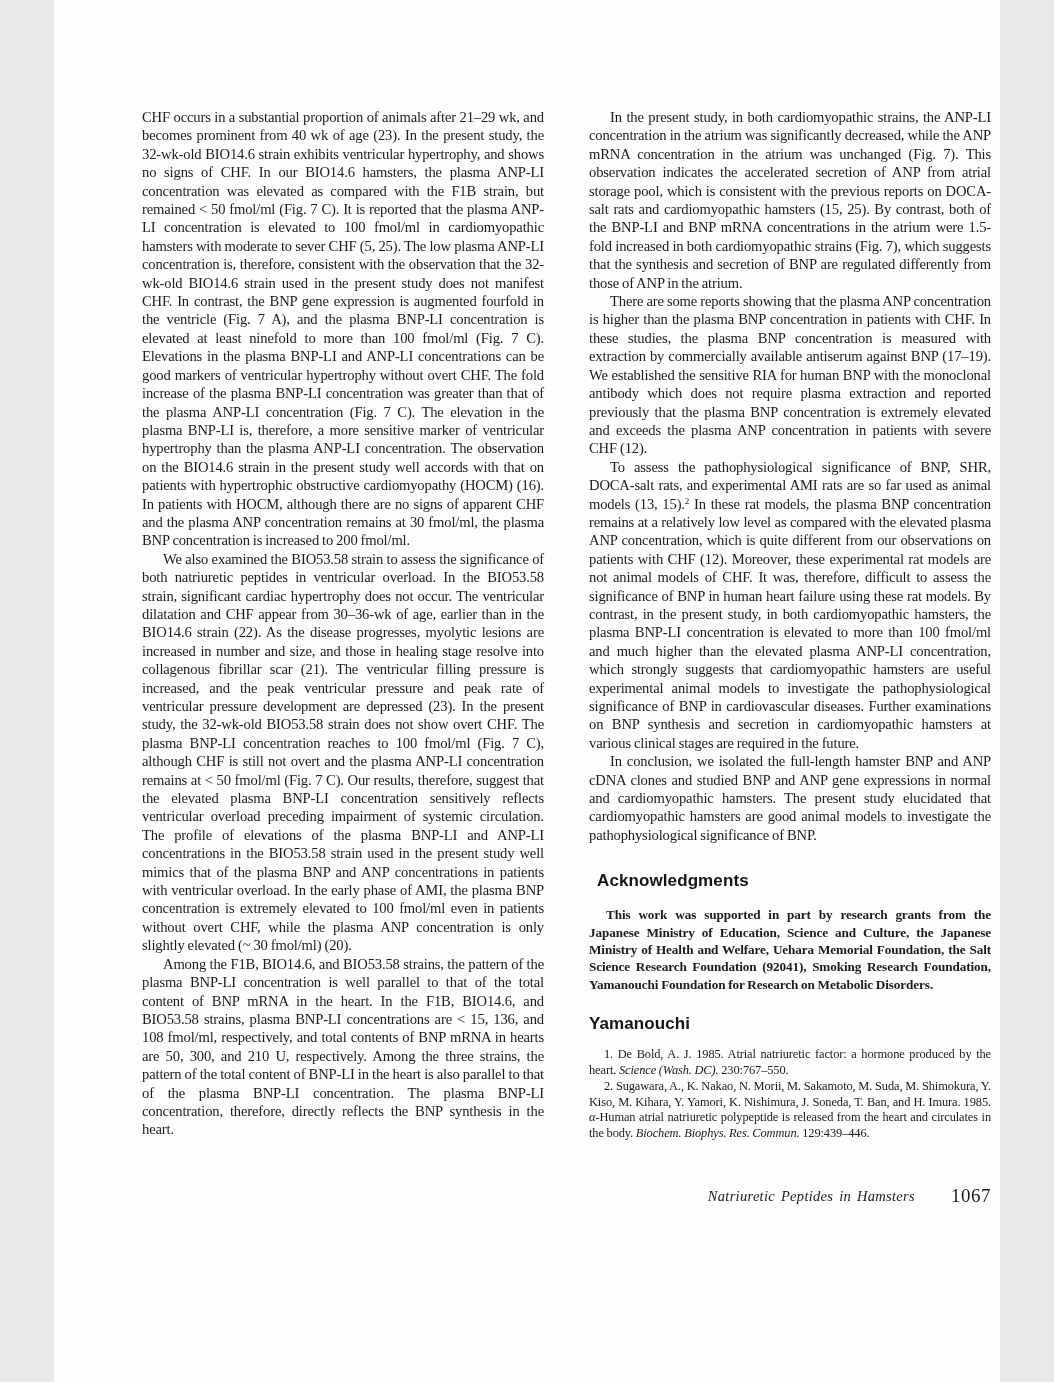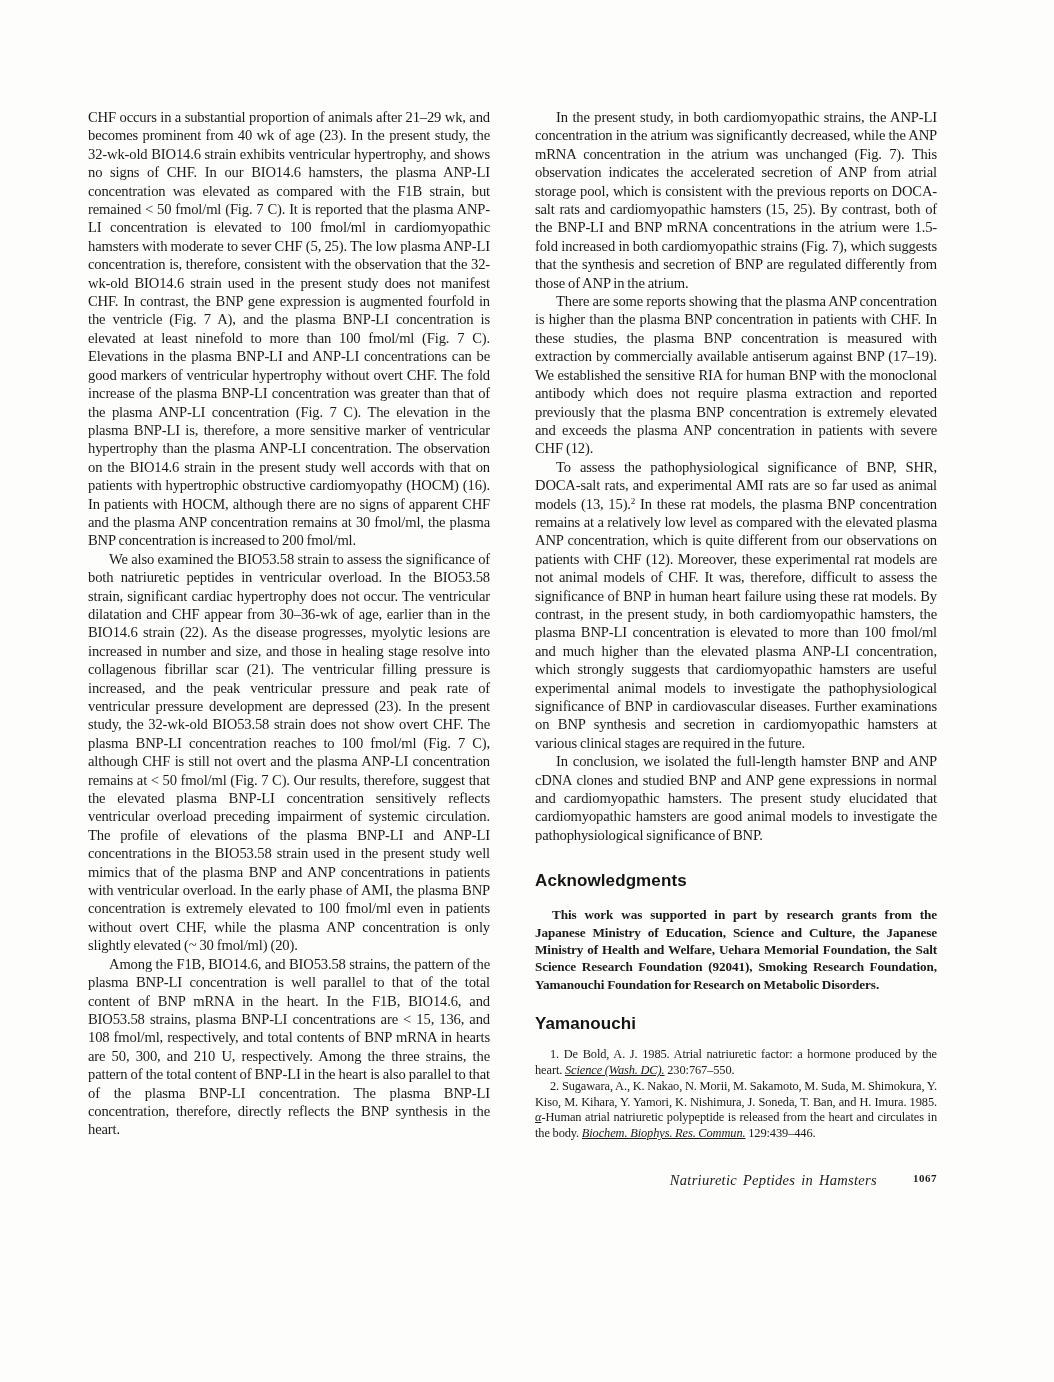--- a/index.html
+++ b/index.html
@@ -1,18 +1,18 @@
 <!DOCTYPE html>
 <html lang="en"><head>
 <meta charset="utf-8">
 <style>
   html, body { margin: 0; padding: 0; background: #e9e9e9; }
   .page {
     position: relative;
-    width: 1054px;
+    width: 946px;
     height: 1382px;
     margin: 0 auto;
     background: #fdfdfc;
     color: #1b1b1b;
     overflow: hidden;
     font-family: "Liberation Serif", serif;
   }
   .col {
     position: absolute;
     top: 108px;
@@ -32,21 +32,21 @@
   }
   .indent    { text-indent: 21px; }
   .indent-sm { text-indent: 17px; font-weight: bold; }
 
   .section-heading {
     font-family: "Liberation Sans", sans-serif;
     font-weight: bold;
     font-size: 17px;
     line-height: 20px;
     letter-spacing: 0.1px;
-    margin: 27px 0 15px 0;
+    margin: 27px 0 15px 8px;
     color: #141414;
   }
   .section-heading.refs { margin: 21px 0 13px 0; }
 
   .ack-para {
     margin: 0;
     font-size: 13.2px;
     line-height: 17.4px;
     text-align: justify;
     letter-spacing: -0.1px;
@@ -58,39 +58,39 @@
     font-size: 12.4px;
     line-height: 15.8px;
     text-align: justify;
     text-indent: 15px;
     letter-spacing: -0.1px;
     word-spacing: -0.3px;
     hyphens: auto;
   }
 
   .footer {
-    margin-top: 30px;
+    margin-top: 43px;
     display: flex;
     justify-content: flex-end;
-    align-items: flex-start;
+    align-items: center;
     gap: 36px;
   }
   .running-title {
     font-style: italic;
     font-size: 14.5px;
     letter-spacing: 0.3px;
     word-spacing: 2px;
   }
   .page-number {
-    font-weight: bold;
-    font-size: 11px;
+    font-weight: normal;
+    font-size: 19px;
     letter-spacing: 0.5px;
   }
 
-  .it { font-style: italic; text-decoration: underline; }
+  .it { font-style: italic; }
   sup {
     font-size: 0.62em;
     line-height: 0;
     vertical-align: baseline;
     position: relative;
     top: -0.45em;
   }
 </style>
 </head>
 <body>

